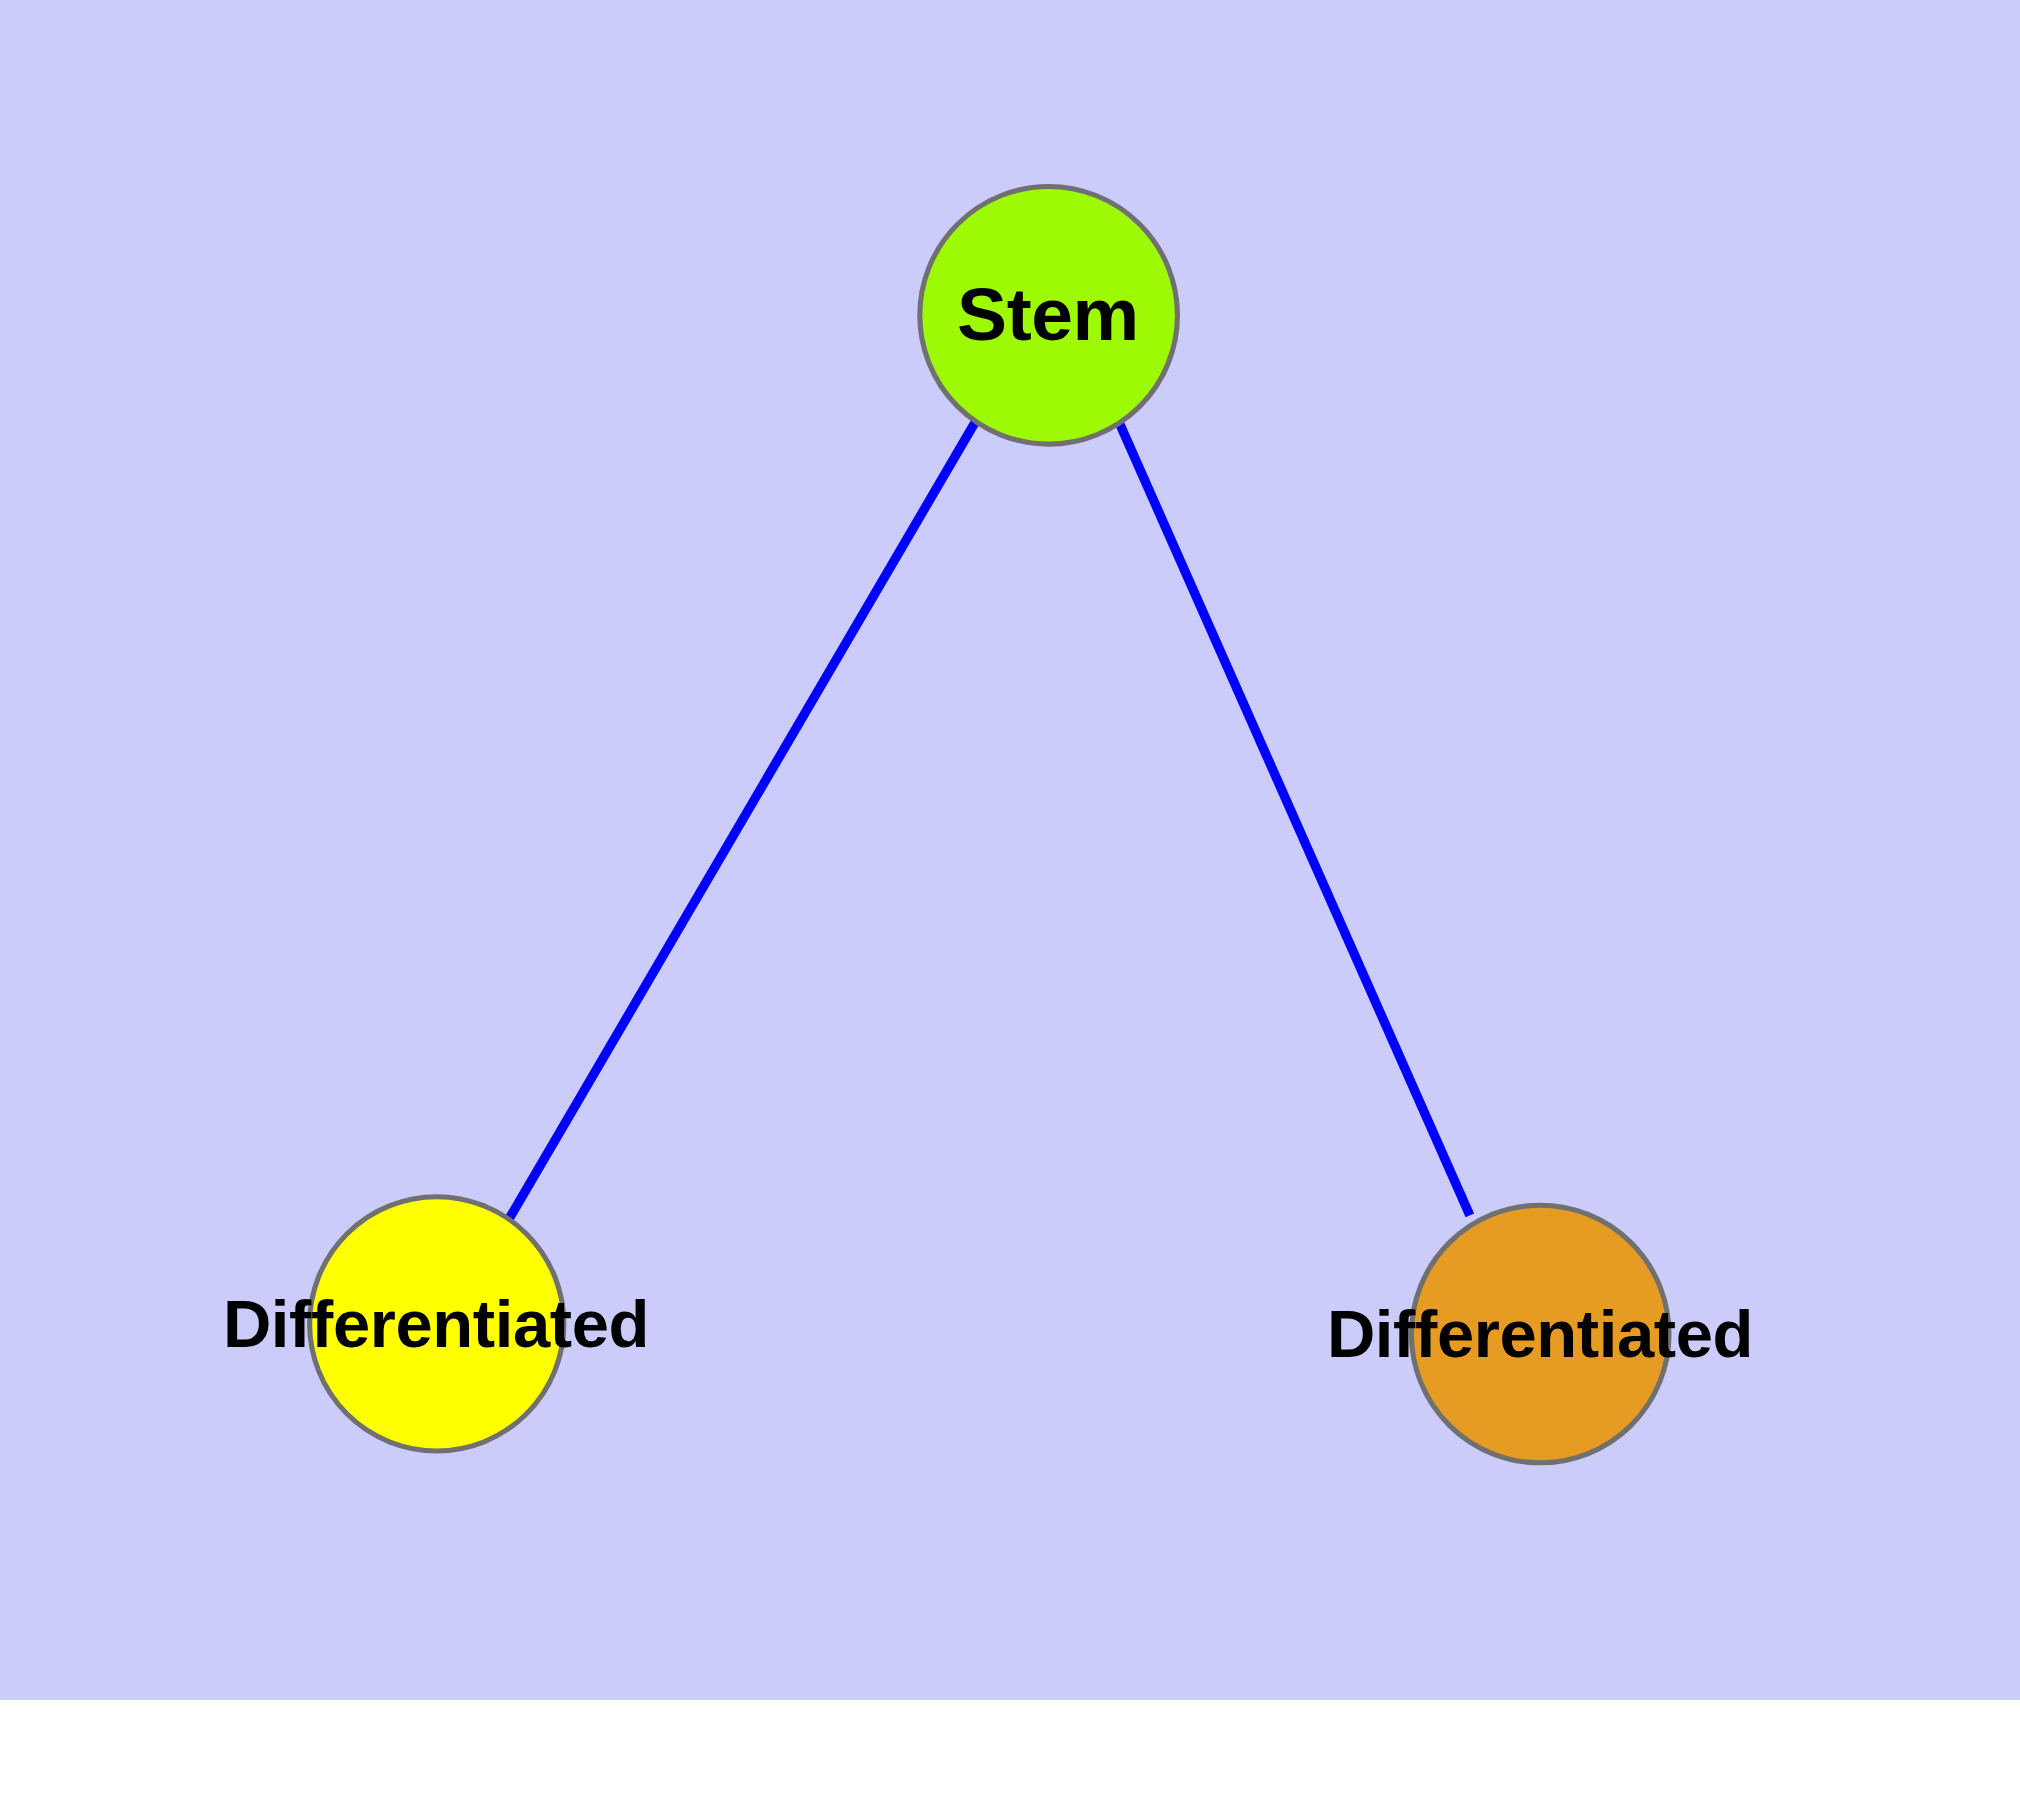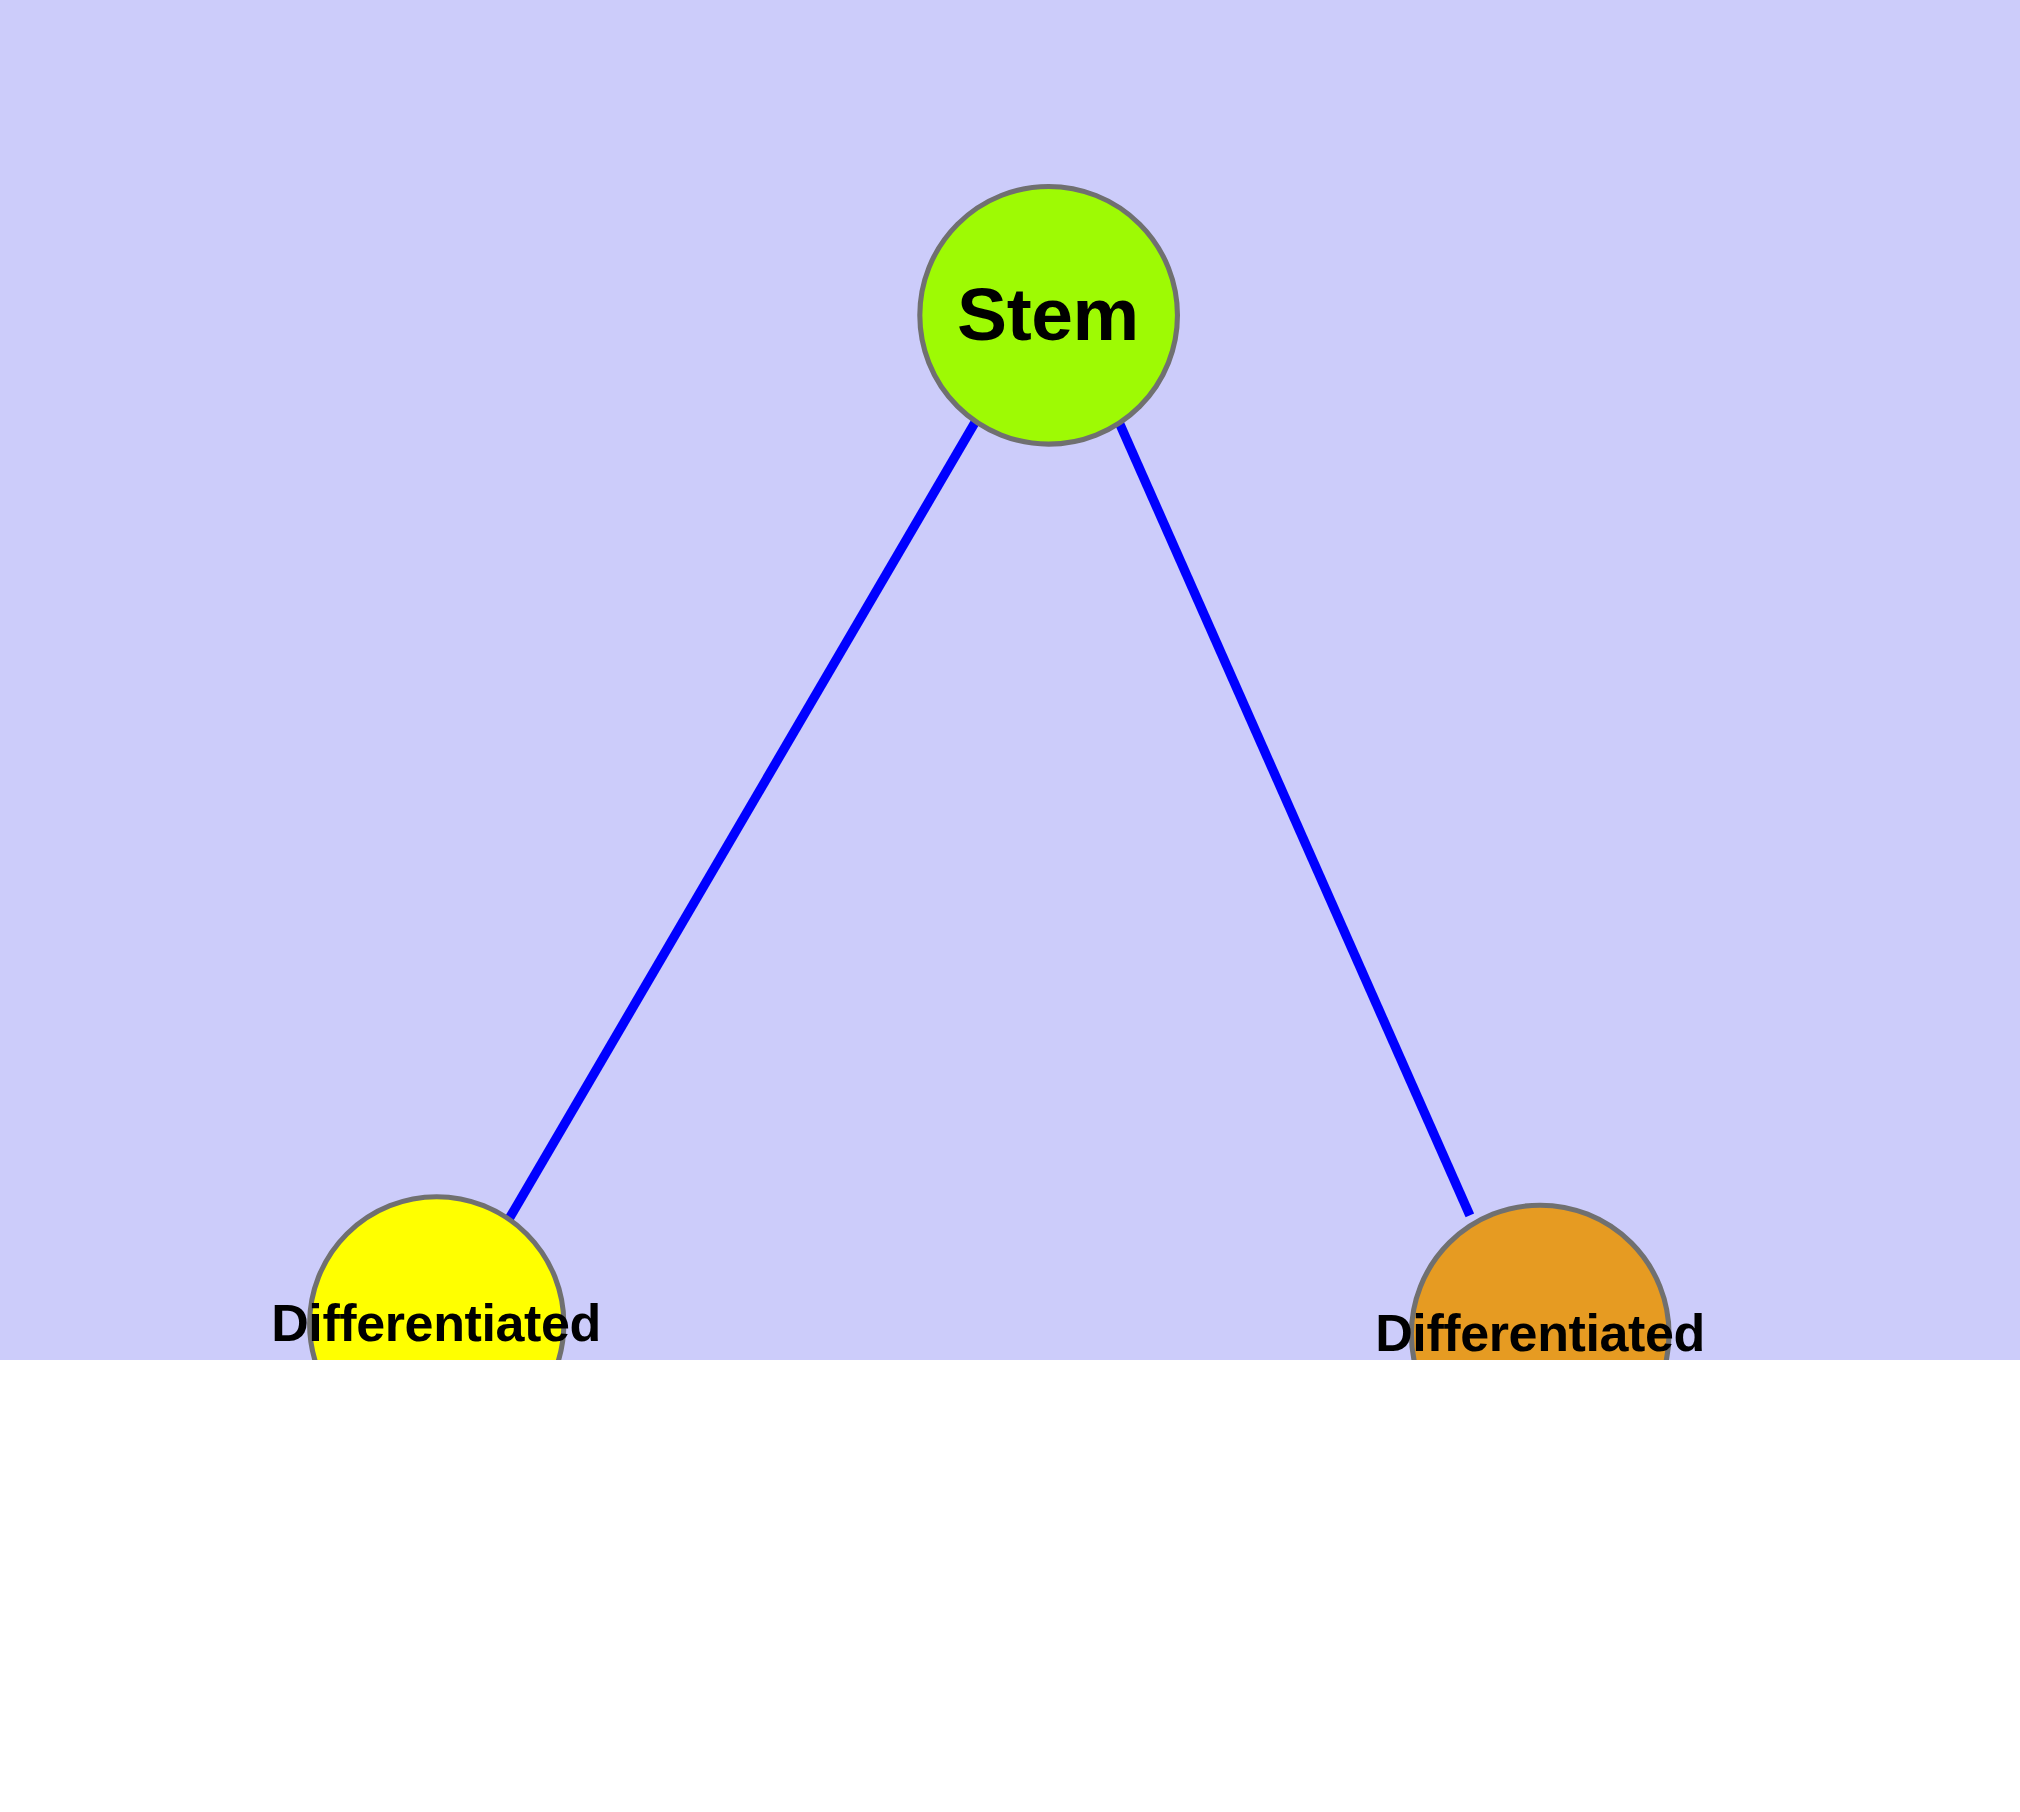--- a/index.html
+++ b/index.html
@@ -34,27 +34,27 @@
     white-space: pre;
     line-height: 1.06;
     letter-spacing: -0.4px;
     transform: translate(-50%, -50%);
     pointer-events: none;
   }
   .node-label.small {
     font-size: 75px;
   }
   .node-label.multi {
-    font-size: 52px;
+    font-size: 67px;
   }
 </style>
 </head>
 <body>
 
-<div id="canvas" style="width: 2021px; height: 1360px;">
+<div id="canvas" style="width: 2021px; height: 1700px;">
 
   <div id="bg-layer" style="background: rgb(204, 204, 250);"></div>
 
   <svg id="graph-svg" viewBox="0 0 2384 2138" width="2021" height="1812">
     <g id="edges-group">
         <line x1="1151" y1="497" x2="601" y2="1437" stroke="#0000FF" stroke-width="11" stroke-linecap="butt"></line>
         <line x1="1320" y1="498" x2="1734" y2="1434" stroke="#0000FF" stroke-width="11" stroke-linecap="butt"></line>
       </g>
     <g id="nodes-group">
         <circle cx="1237" cy="372" r="152" fill="#9EFA04" stroke="#707070" stroke-width="6"></circle>

